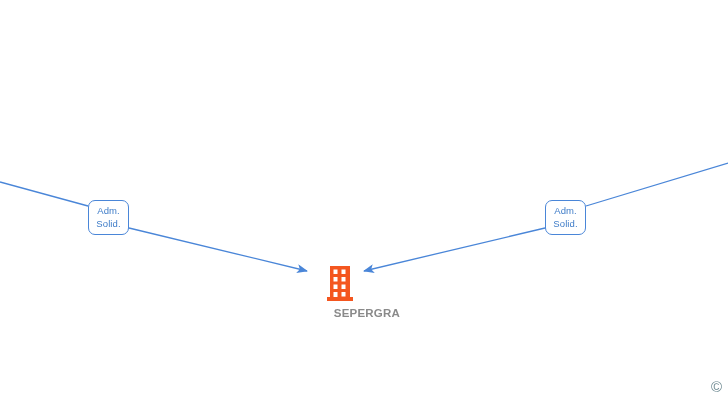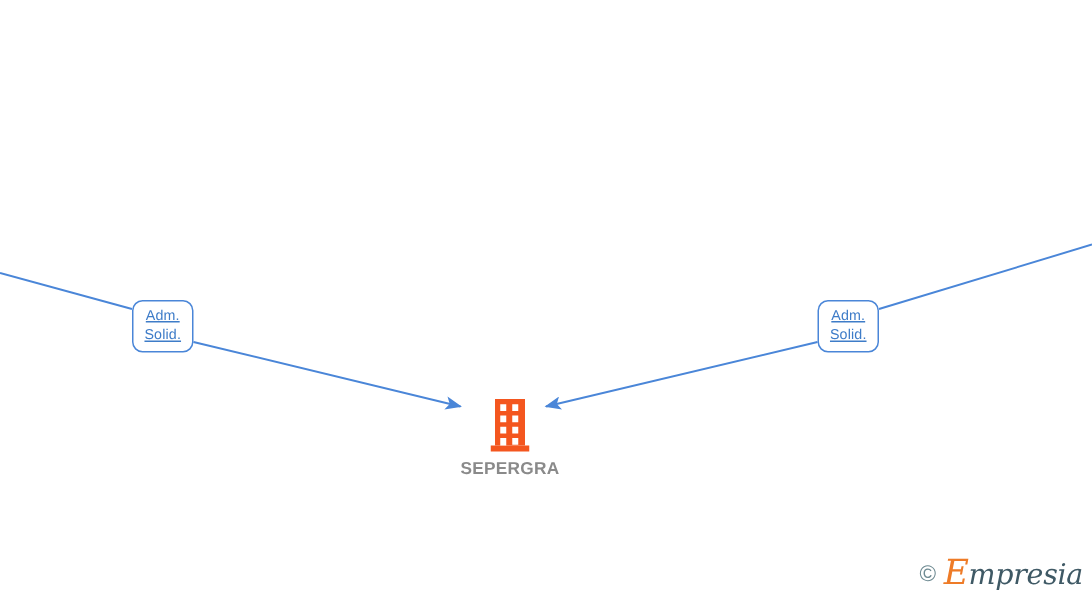--- a/index.html
+++ b/index.html
@@ -39,32 +39,31 @@
     color: #3E7CC8;
     font-size: 9.5px;
     line-height: 13px;
     text-align: center;
     padding-top: 3px;
     letter-spacing: 0.1px;
   }
   .rel-label .ln {
     display: block;
     white-space: nowrap;
-    text-decoration: underline;
   }
   #rel-label-left  { left: 88px;  top: 200px; }
   #rel-label-right { left: 545px; top: 200px; }
 
   
   #company-node {
     position: absolute;
     left: 280px;
     top: 266px;
     width: 120px;
-    text-align: center;
+    text-align: right;
   }
   .bldg-icon {
     display: block;
     margin: 0 auto;
   }
   .node-label {
     margin-top: 4px;
     color: #8A8A8A;
     font-size: 11.5px;
     font-weight: bold;
@@ -148,16 +147,15 @@
       <rect x="6.5" y="26" width="4" height="5" fill="#ffffff"></rect>
       <rect x="14.5" y="26" width="4" height="4.5" fill="#ffffff"></rect>
     </svg>
     <div class="node-label">
       <span class="ln">SEPERGRA</span>
     </div>
   </div>
 
   <div id="watermark">
     <span class="copy">©</span>
-    <span class="brand"><span class="cap">E</span><span>mpresia</span></span>
   </div>
 
 </div>
 
 </body></html>

